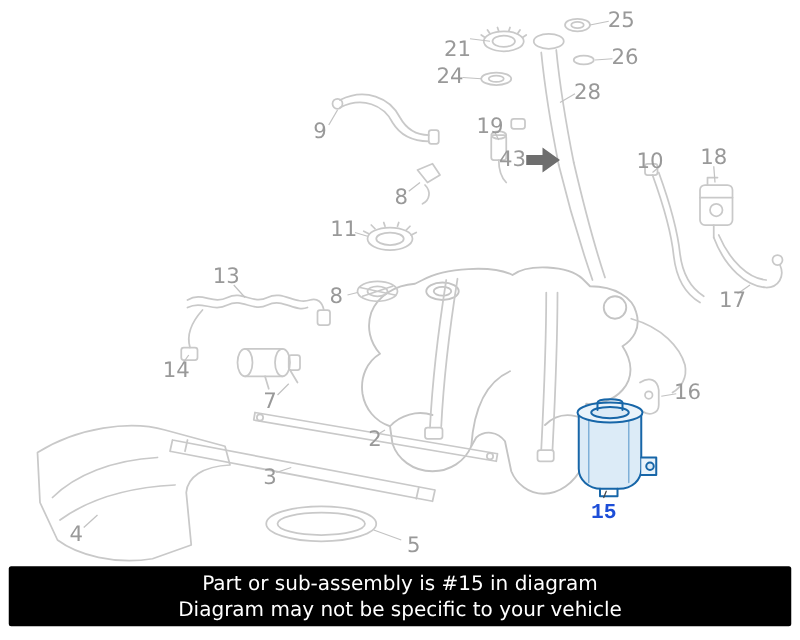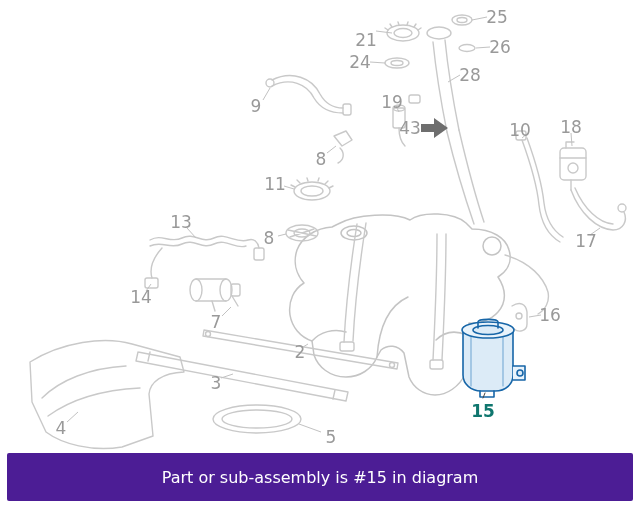--- a/index.html
+++ b/index.html
@@ -5,24 +5,24 @@
   html,body { margin:0; padding:0; background:#ffffff; }
   .stage {
     position:relative; width:640px; height:512px; background:#ffffff;
     font-family:"DejaVu Sans", sans-serif; overflow:hidden;
   }
   .art { position:absolute; left:0; top:0; }
   .callout {
     position:absolute; transform:translate(-50%,-50%);
     color:#999999; font-size:17px; line-height:1; user-select:none;
   }
-  .callout.hl { color:#0f766e; font-weight:bold; }
+  .callout.hl { color:#1d4ed8; font-weight:bold;font-family:Liberation Mono, monospace; }
   .banner {
     position:absolute; left:7px; right:7px; bottom:11px; height:48px;
-    background:#4c1d95; color:#ffffff; text-align:center;
+    background:#000000; color:#ffffff; text-align:center;
     border-radius:2px; display:flex; flex-direction:column; justify-content:center;
   }
   .banner div { font-size:16px; line-height:21px; }
 </style>
 </head>
 <body>
 
 <div class="stage">
 
   <svg class="art" width="640" height="512" viewBox="0 0 640 512">
@@ -187,15 +187,16 @@
   <span class="callout" style="left:392px;top:102px">19</span>
   <span class="callout" style="left:366px;top:40px">21</span>
   <span class="callout" style="left:470px;top:75px">28</span>
   <span class="callout" style="left:410px;top:128px">43</span>
   <span class="callout" style="left:360px;top:62px">24</span>
   <span class="callout" style="left:497px;top:17px">25</span>
   <span class="callout" style="left:500px;top:47px">26</span>
 
   <div class="banner">
     <div>Part or sub-assembly is #15 in diagram</div>
+    <div>Diagram may not be specific to your vehicle</div>
   </div>
 
 </div>
 
 </body></html>

